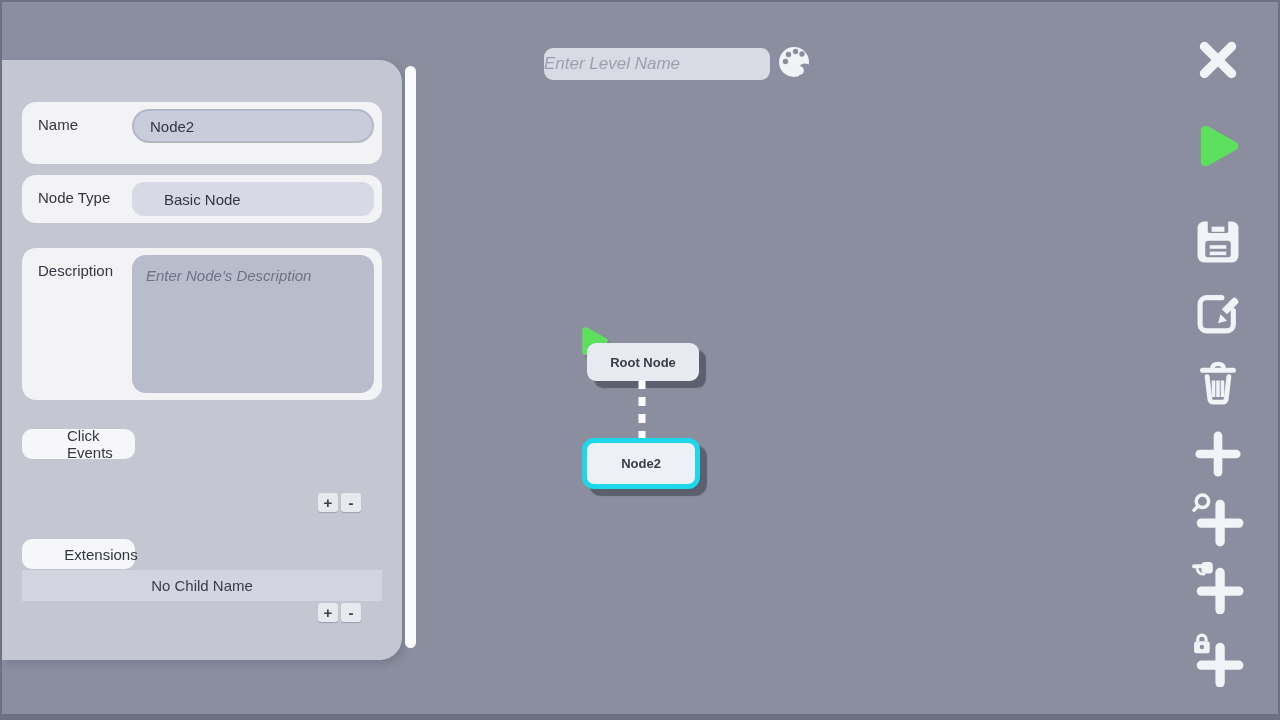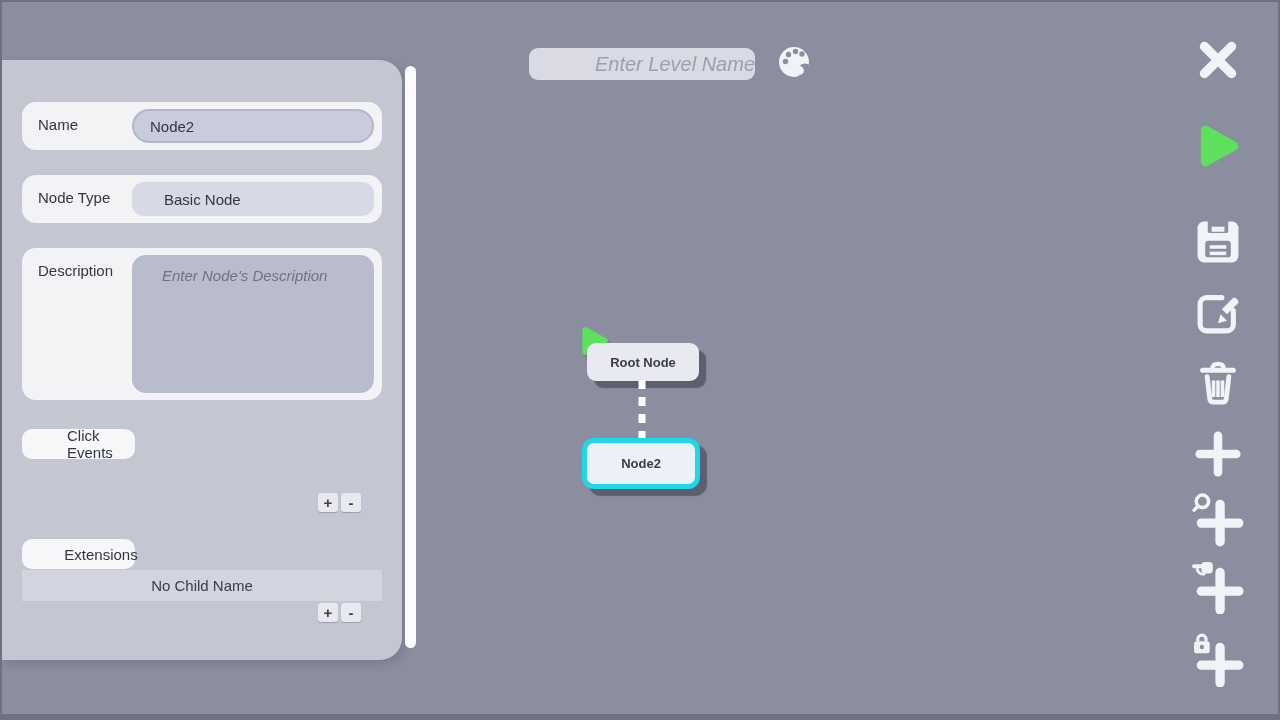--- a/index.html
+++ b/index.html
@@ -21,21 +21,21 @@
     box-shadow:3px 4px 8px rgba(40,44,58,0.18);
   }
   .scrollbar {
     position:absolute; left:403px; top:64px; width:11px; height:582px;
     background:#fbfbfd; border-radius:6px;
   }
   .row {
     position:absolute; left:20px; width:360px;
     background:#f3f3f6; border-radius:14px;
   }
-  .row-name     { top:42px;  height:48px; }
+  .row-name     { top:42px;  height:62px; }
   .row-nodetype { top:115px; height:48px; }
   .row-desc     { top:188px; height:152px; }
   .row-label {
     position:absolute; left:16px; top:14px;
     font-size:15px; color:#333640;
   }
   .pill-input {
     position:absolute; left:110px; top:7px; width:242px; height:34px;
     background:#c9ccda; border:2px solid #b4b7c6; border-radius:17px;
     font-family:inherit; font-size:15px; color:#333640;
@@ -44,21 +44,21 @@
   .flat-input {
     position:absolute; left:110px; top:7px; width:242px; height:34px;
     background:#d7d9e5; border:none; border-radius:12px;
     font-family:inherit; font-size:15px; color:#333640;
     padding:0 32px; outline:none;
   }
   .desc-area {
     position:absolute; left:110px; top:7px; width:242px; height:138px;
     background:#b9bcca; border:none; border-radius:14px;
     font-family:inherit; font-size:15px; color:#4a4d59;
-    padding:12px 30px; resize:none; outline:none;
+    padding:12px 14px; resize:none; outline:none;
   }
   .desc-area::placeholder { color:#6f7283; font-style:italic; opacity:1; }
 
   .section-tab {
     position:absolute; left:20px; width:113px; height:30px;
     background:#f7f7fa; border-radius:10px;
     display:flex; align-items:center; justify-content:center;
     font-size:15px; color:#333640;padding-left:45px;
   }
   .section-bar {
@@ -77,23 +77,23 @@
   .pm-btn {
     width:20px; height:19px;
     background:#e8e9ee; border:none; border-radius:3px;
     font-family:inherit; font-size:15px; font-weight:bold; color:#3a3d47;
     line-height:17px; text-align:center; cursor:pointer; padding:0;
     box-shadow:0 1px 1px rgba(40,44,58,0.25);
   }
 
   
   .level-input {
-    position:absolute; left:527px; top:46px; width:226px; height:32px;
+    position:absolute; left:542px; top:46px; width:226px; height:32px;
     background:#d9dae3; border:none; border-radius:9px;
-    font-family:inherit; font-size:20px; color:#333640; text-align:right;
+    font-family:inherit; font-size:17px; color:#333640; text-align:left;
     outline:none;
   }
   .level-input::placeholder { color:#9ba0b0; font-style:italic; opacity:1; }
   .palette-btn {
     position:absolute; left:772px; top:41px; width:40px; height:40px;
     background:none; border:none; cursor:pointer; padding:0;
   }
 
   
   .node {

